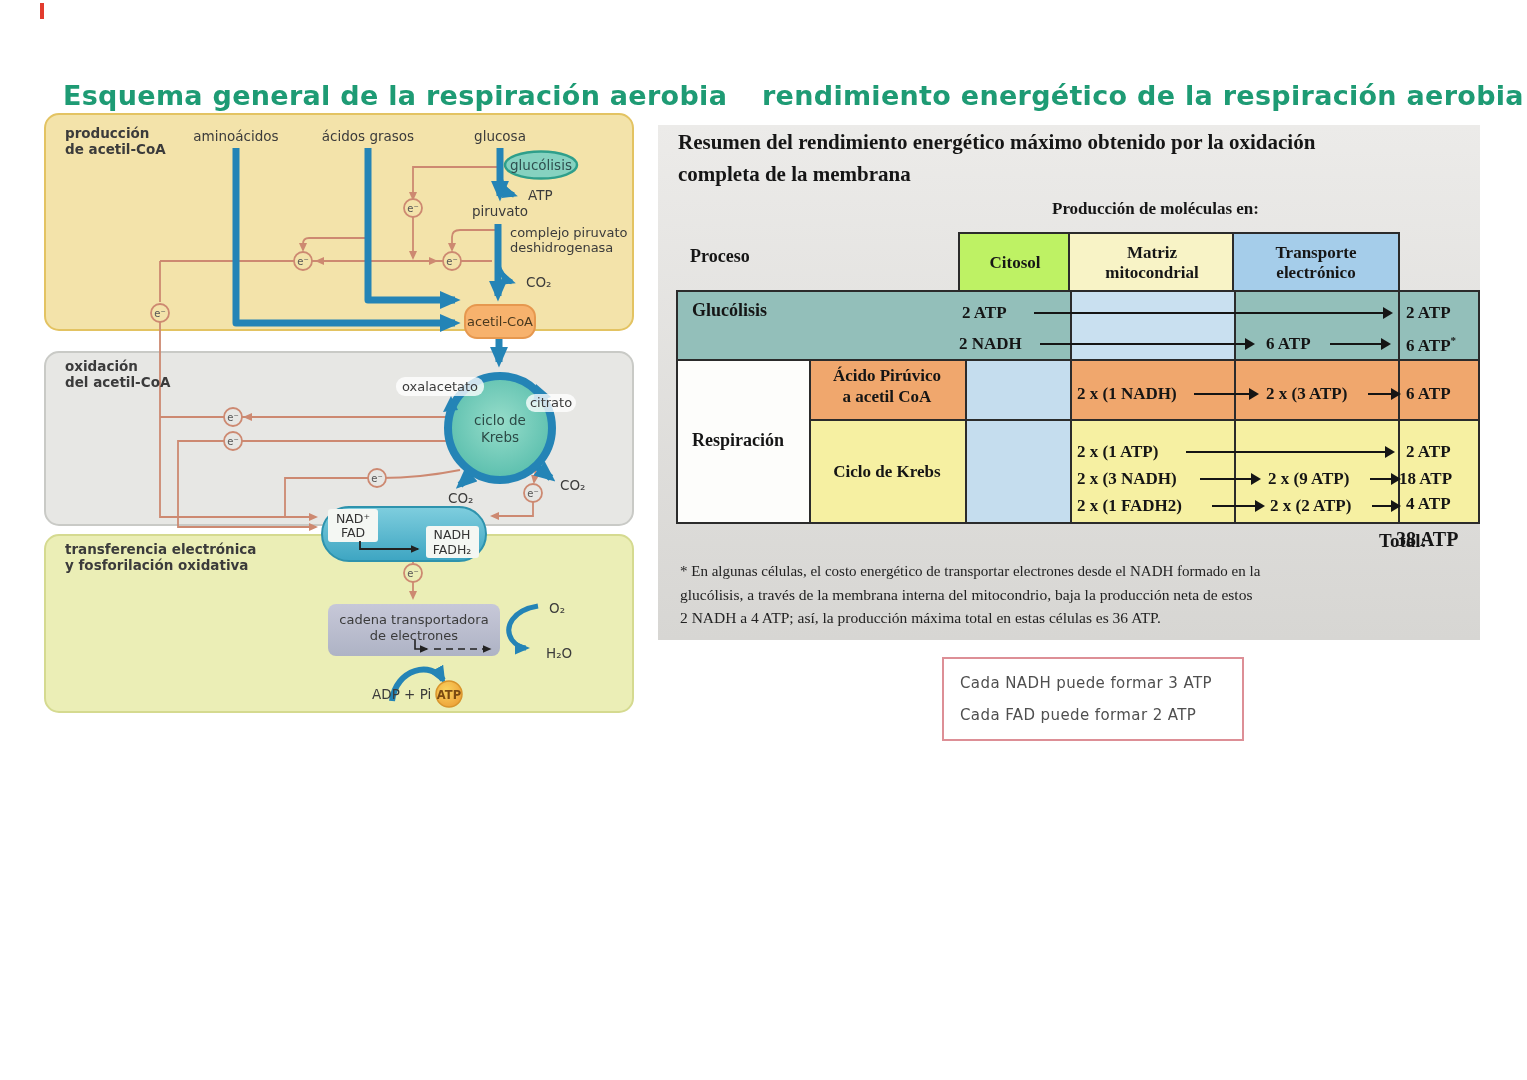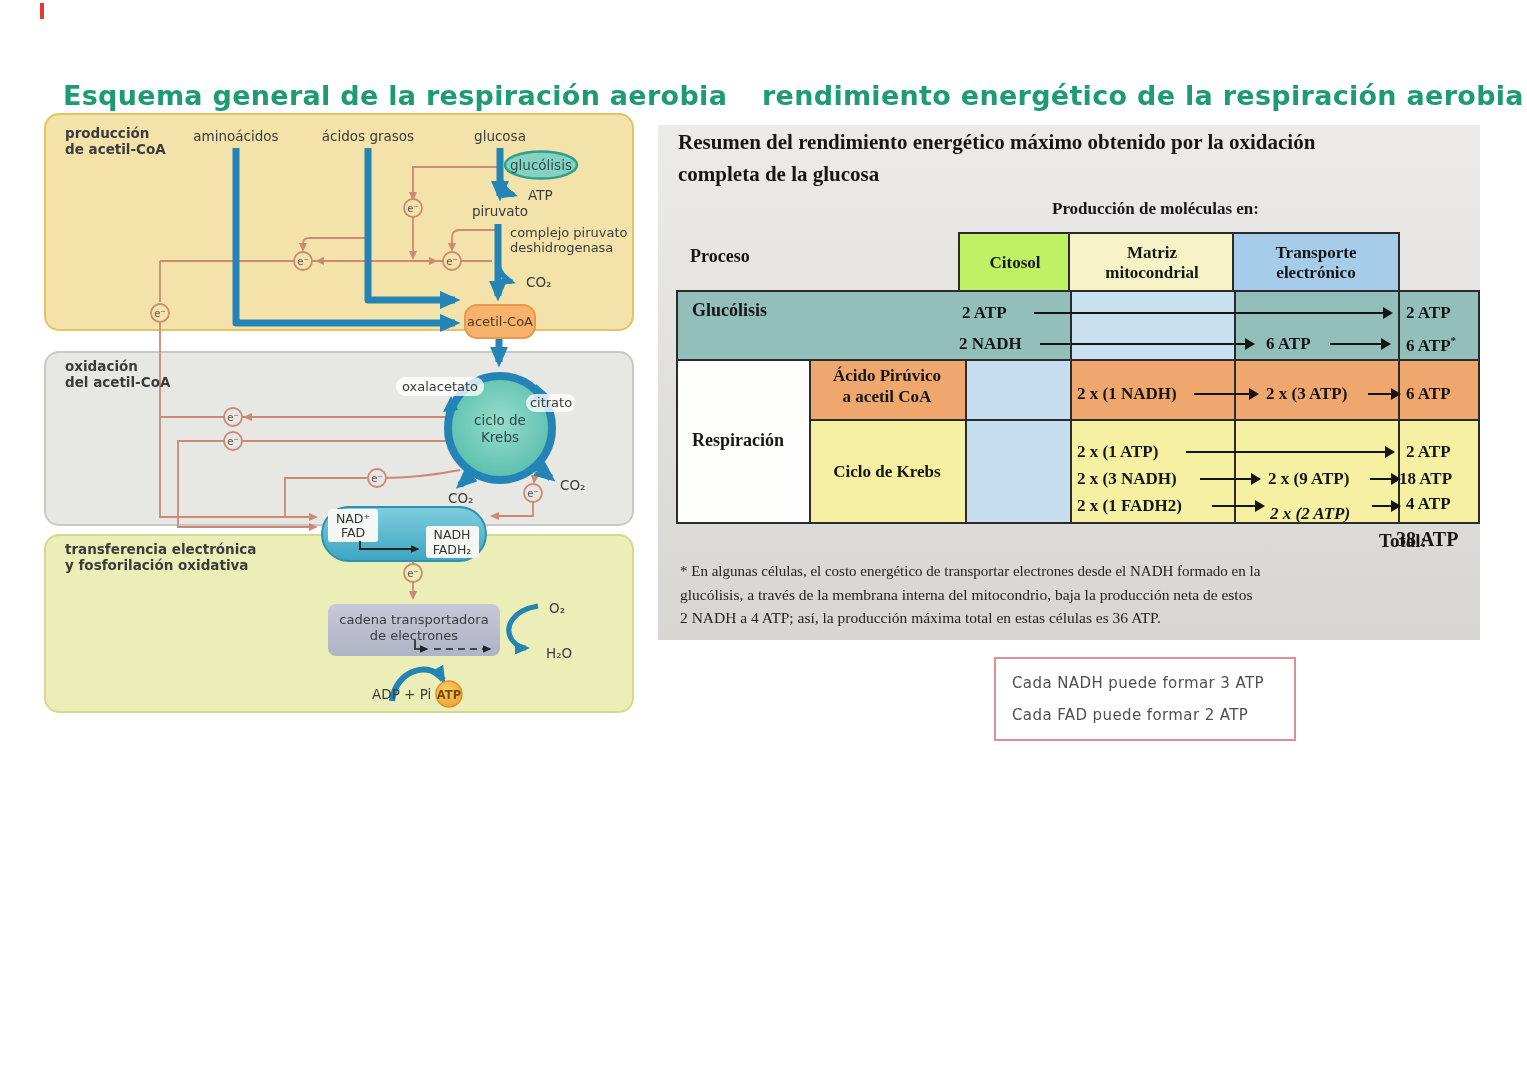--- a/index.html
+++ b/index.html
@@ -19,21 +19,21 @@
   .gline{position:absolute;background:#2b2b2b;}
   .hbox{position:absolute;border:2px solid #2b2b2b;display:flex;flex-direction:column;
         align-items:center;justify-content:center;text-align:center;
         font-family:"Liberation Serif",serif;font-weight:bold;font-size:17px;
         line-height:1.18;color:#161616;}
   .tt{position:absolute;font-family:"Liberation Serif",serif;font-weight:bold;
       color:#151515;font-size:17px;white-space:nowrap;}
   .arr{position:absolute;height:2px;background:#151515;}
   .arr::after{content:"";position:absolute;right:-9px;top:-5px;width:0;height:0;
       border-left:10px solid #151515;border-top:6px solid transparent;border-bottom:6px solid transparent;}
-  #note-box{position:absolute;left:994px;top:657px;width:302px;height:84px;background:#ffffff;
+  #note-box{position:absolute;left:942px;top:657px;width:302px;height:84px;background:#ffffff;
       border:2px solid #dd8f96;box-sizing:border-box;display:flex;flex-direction:column;
       justify-content:center;gap:14px;padding-left:16px;}
   .note-line{font-family:"DejaVu Sans",sans-serif;font-size:15px;color:#4f4f4f;letter-spacing:.4px;}
   #red-tick{position:absolute;left:40px;top:3px;width:4px;height:16px;background:#e23b2e;}
   svg text{font-family:"DejaVu Sans",sans-serif;}
 </style>
 </head>
 <body>
 
 <div id="page">
@@ -189,21 +189,21 @@
       <text x="549" y="613">O₂</text>
       <text x="546" y="658">H₂O</text>
       <text x="372" y="699">ADP + Pi</text>
       <text x="449" y="699" font-size="11.5" font-weight="bold" fill="#7a4a12" text-anchor="middle">ATP</text>
     </g>
   </svg>
 
   <div id="scan"></div>
 
   <div class="serifb abs" style="left:678px;top:130px;font-size:21px;">Resumen del rendimiento energético máximo obtenido por la oxidación</div>
-  <div class="serifb abs" style="left:678px;top:162px;font-size:21px;">completa de la glucosa</div>
+  <div class="serifb abs" style="left:678px;top:162px;font-size:21px;">completa de la membrana</div>
   <div class="serifb abs" style="left:1052px;top:199px;font-size:17px;">Producción de moléculas en:</div>
   <div class="serifb abs" style="left:690px;top:246px;font-size:18px;">Proceso</div>
 
   <div class="hbox" style="left:958px;top:232px;width:110px;height:58px;background:#bef264;">
     <span>Citosol</span>
   </div>
   <div class="hbox" style="left:1068px;top:232px;width:164px;height:58px;background:#f8f3c6;">
     <span>Matriz</span>
     <span>mitocondrial</span>
   </div>
@@ -256,21 +256,21 @@
     <div class="tt" style="left:399px;top:150px;">2 x (1 ATP)</div>
     <div class="arr" style="left:508px;top:159px;width:200px;"></div>
     <div class="tt" style="left:728px;top:150px;">2 ATP</div>
     <div class="tt" style="left:399px;top:177px;">2 x (3 NADH)</div>
     <div class="arr" style="left:522px;top:186px;width:52px;"></div>
     <div class="tt" style="left:590px;top:177px;">2 x (9 ATP)</div>
     <div class="arr" style="left:692px;top:186px;width:22px;"></div>
     <div class="tt" style="left:721px;top:177px;">18 ATP</div>
     <div class="tt" style="left:399px;top:204px;">2 x (1 FADH2)</div>
     <div class="arr" style="left:534px;top:213px;width:44px;"></div>
-    <div class="tt" style="left:592px;top:212px;font-style:italic;">2 x (2 ATP)</div>
+    <div class="tt" style="left:592px;top:204px;">2 x (2 ATP)</div>
     <div class="arr" style="left:694px;top:213px;width:20px;"></div>
     <div class="tt" style="left:728px;top:202px;">4 ATP</div>
   </div>
 
   <div class="serifb abs" style="left:1379px;top:530px;font-size:19px;">Total:</div>
   <div class="serifb abs" style="left:1396px;top:528px;font-size:20px;">38 ATP</div>
 
   <div class="serif abs" style="left:680px;top:563px;font-size:15px;">* En algunas células, el costo energético de transportar electrones desde el NADH formado en la</div>
   <div class="serif abs" style="left:680px;top:586px;font-size:15.5px;">glucólisis, a través de la membrana interna del mitocondrio, baja la producción neta de estos</div>
   <div class="serif abs" style="left:680px;top:609px;font-size:15.5px;">2 NADH a 4 ATP; así, la producción máxima total en estas células es 36 ATP.</div>

